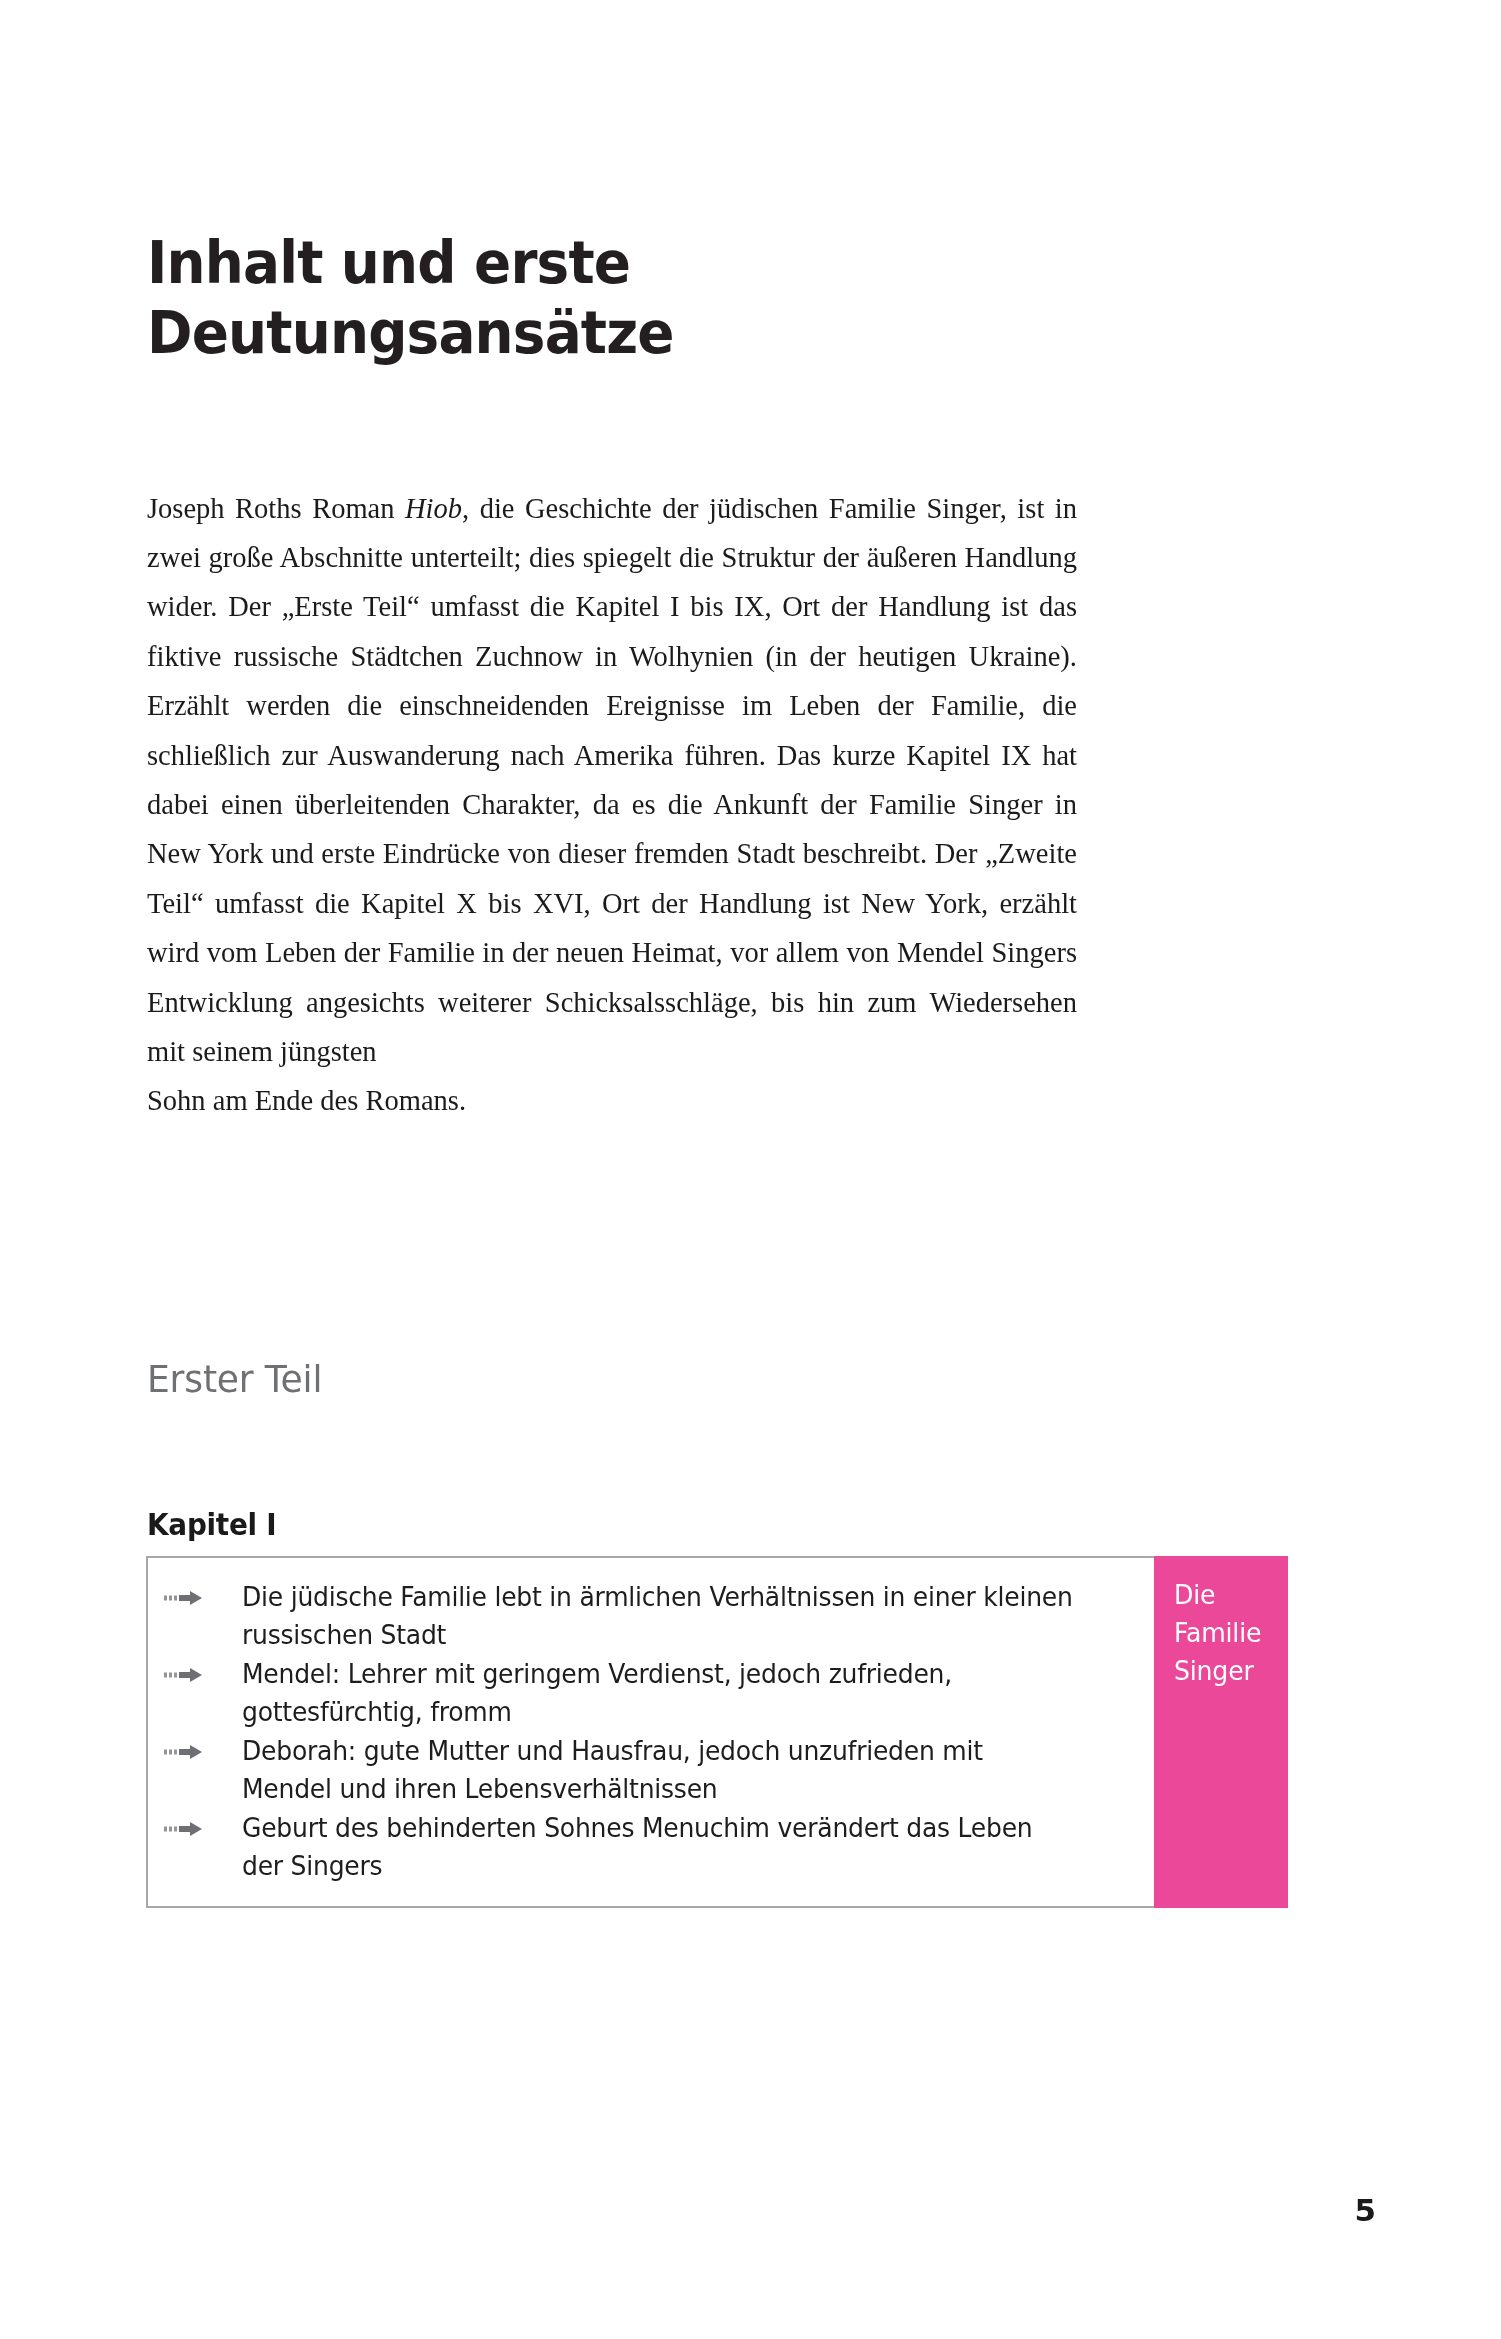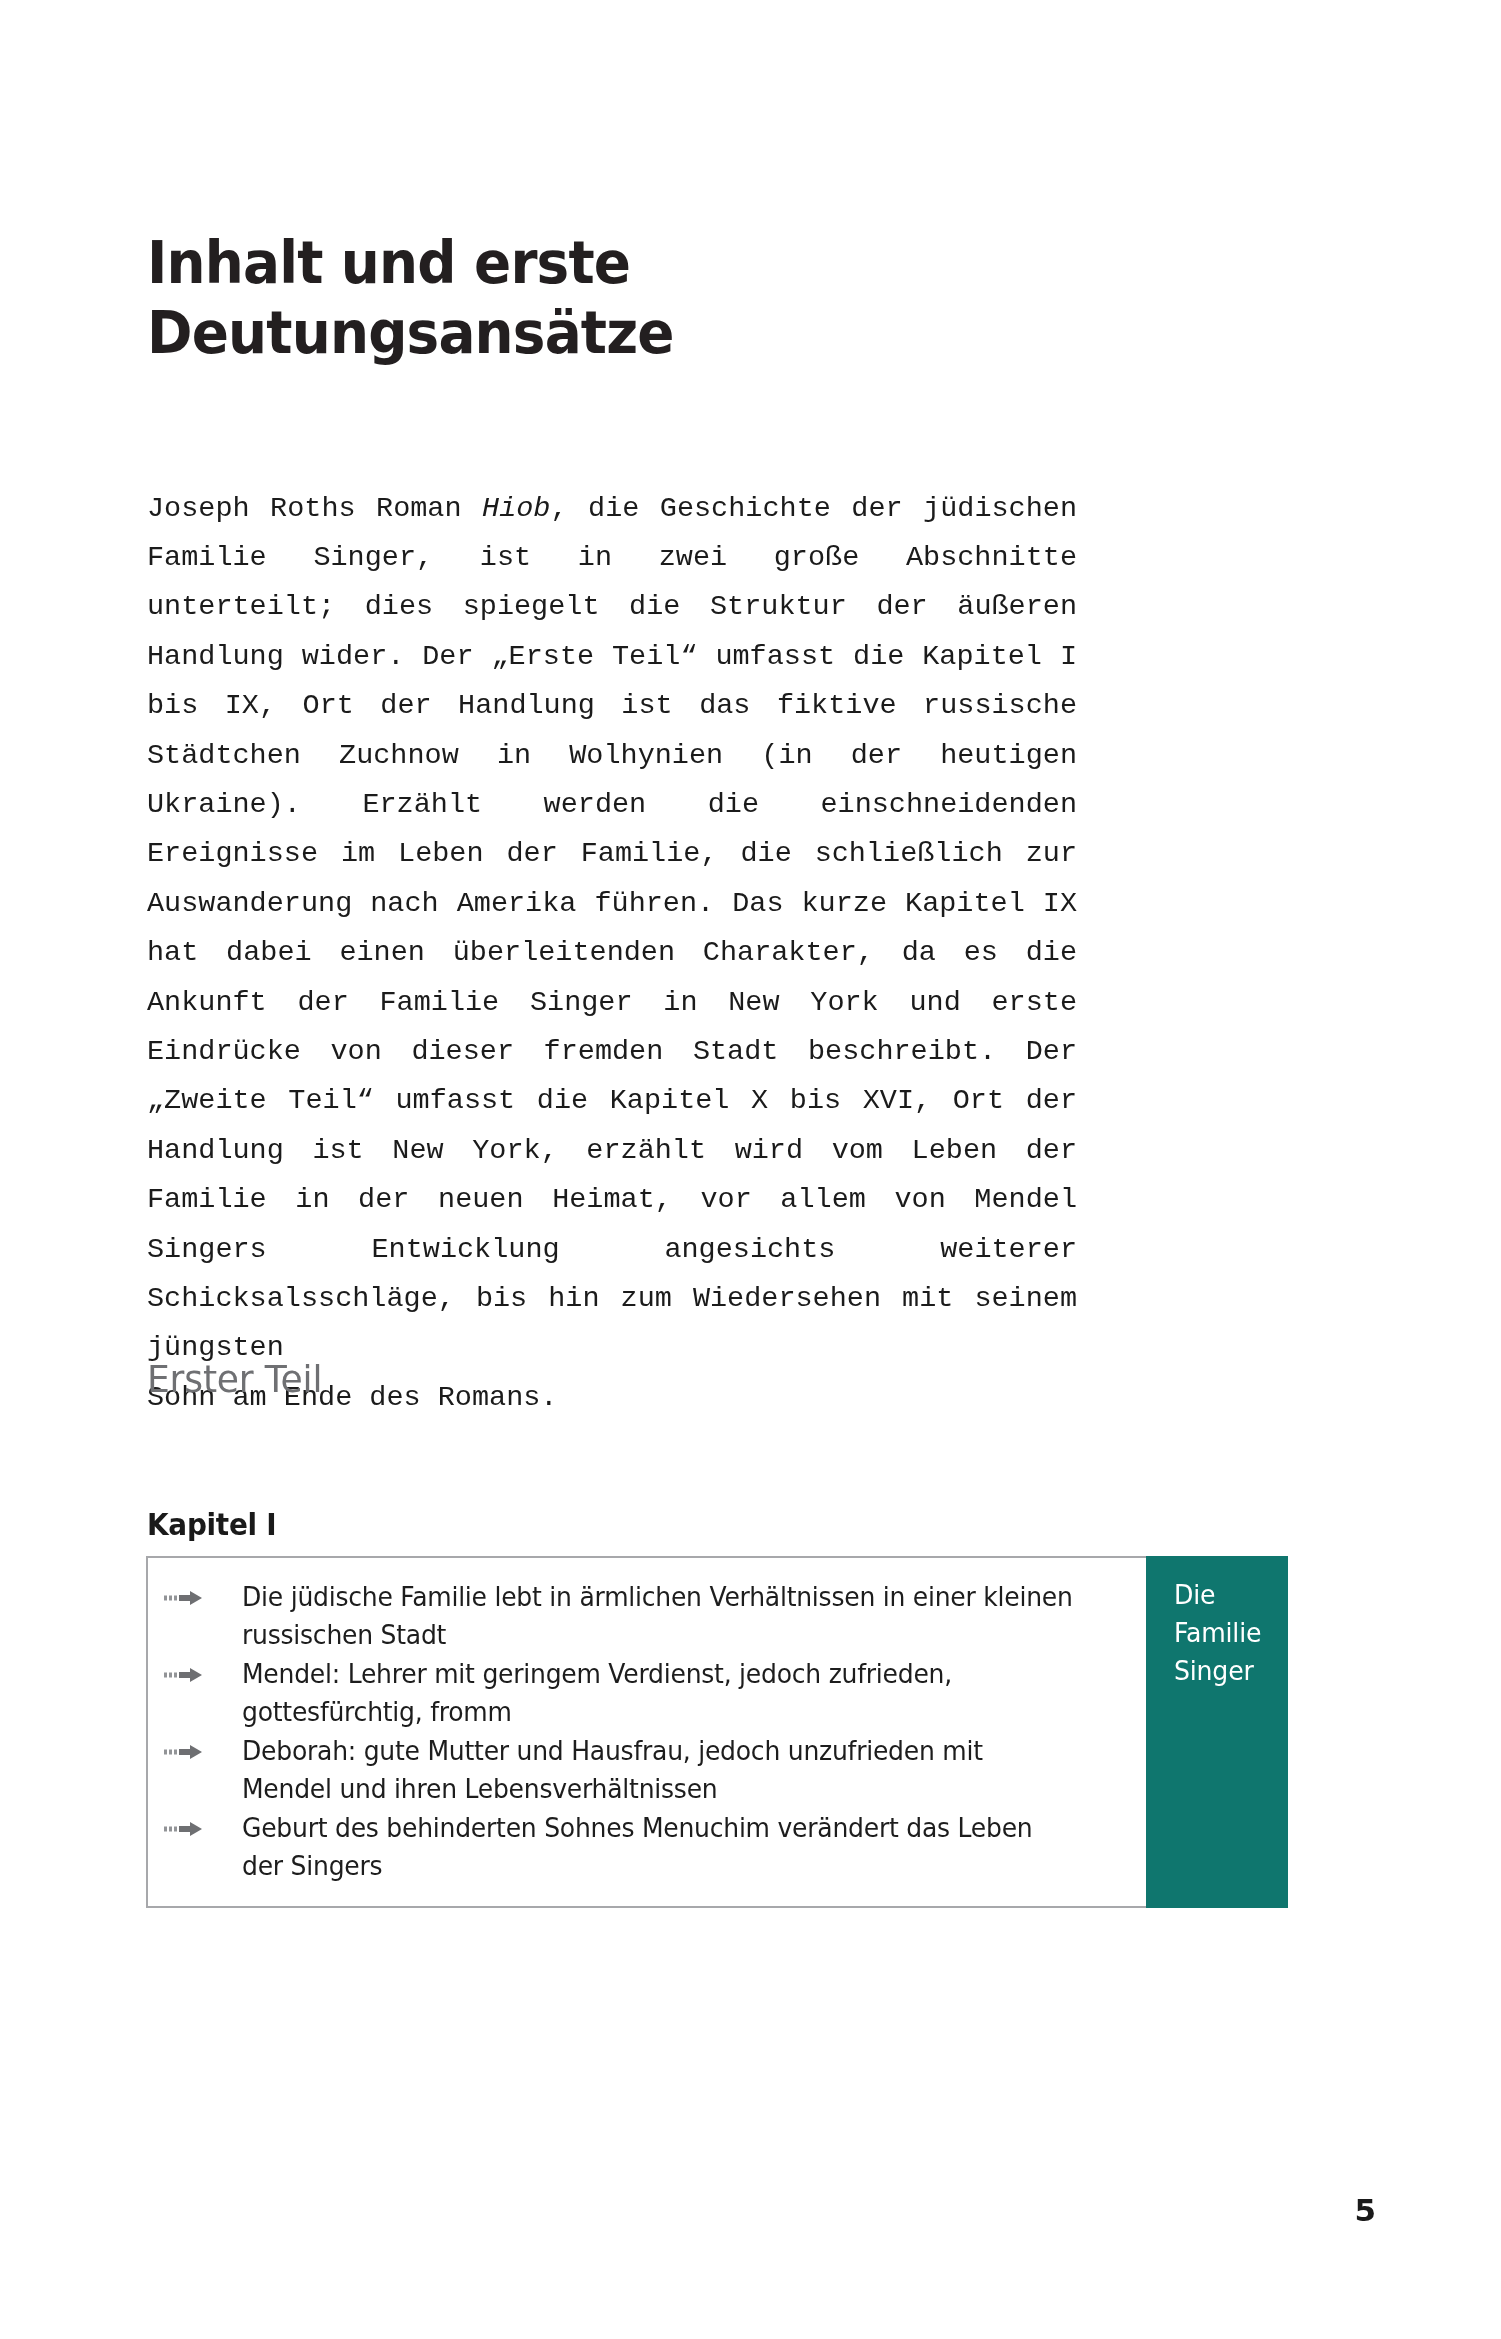--- a/index.html
+++ b/index.html
@@ -39,21 +39,21 @@
     transform: scaleX(0.93);
     transform-origin: left top;
   }
   .chapter-title .t-line { display: block; white-space: pre; }
 
   
   .body-text {
     position: absolute;
     left: 147px;
     width: 930px;
-    font-family: Liberation Mono, monospace;
+    font-family: Liberation Serif, serif;
     font-size: 28.5px;
     line-height: 49.4px;
     color: #1b1b1b;
     text-align: justify;
     text-justify: inter-word;
     hyphens: manual;
   }
   .body-text.intro { top: 455px; }
   .body-text.after-box { top: 2022px; width: 930px; }
   .body-text em { font-style: italic; }
@@ -124,24 +124,24 @@
     line-height: 38px;
     color: #1d1d1d;
     letter-spacing: -0.25px;
     transform: scaleX(0.945);
     transform-origin: left top;
     width: 105.8%;
   }
 
   .summary-tag {
     flex: 1 1 auto;
-    background: #0f766e;
+    background: #ec4899;
     box-sizing: border-box;
-    padding: 20px 22px 20px 28px;
-    margin: -2px -2px -2px 8px;
+    padding: 20px 22px 20px 20px;
+    margin: -2px -2px -2px 16px;
   }
   .summary-tag .tag-text {
     font-family: "DejaVu Sans", sans-serif;
     font-size: 26.5px;
     line-height: 38px;
     color: #ffffff;
     letter-spacing: -0.2px;
     transform: scaleX(0.95);
     transform-origin: left top;
     display: block;

